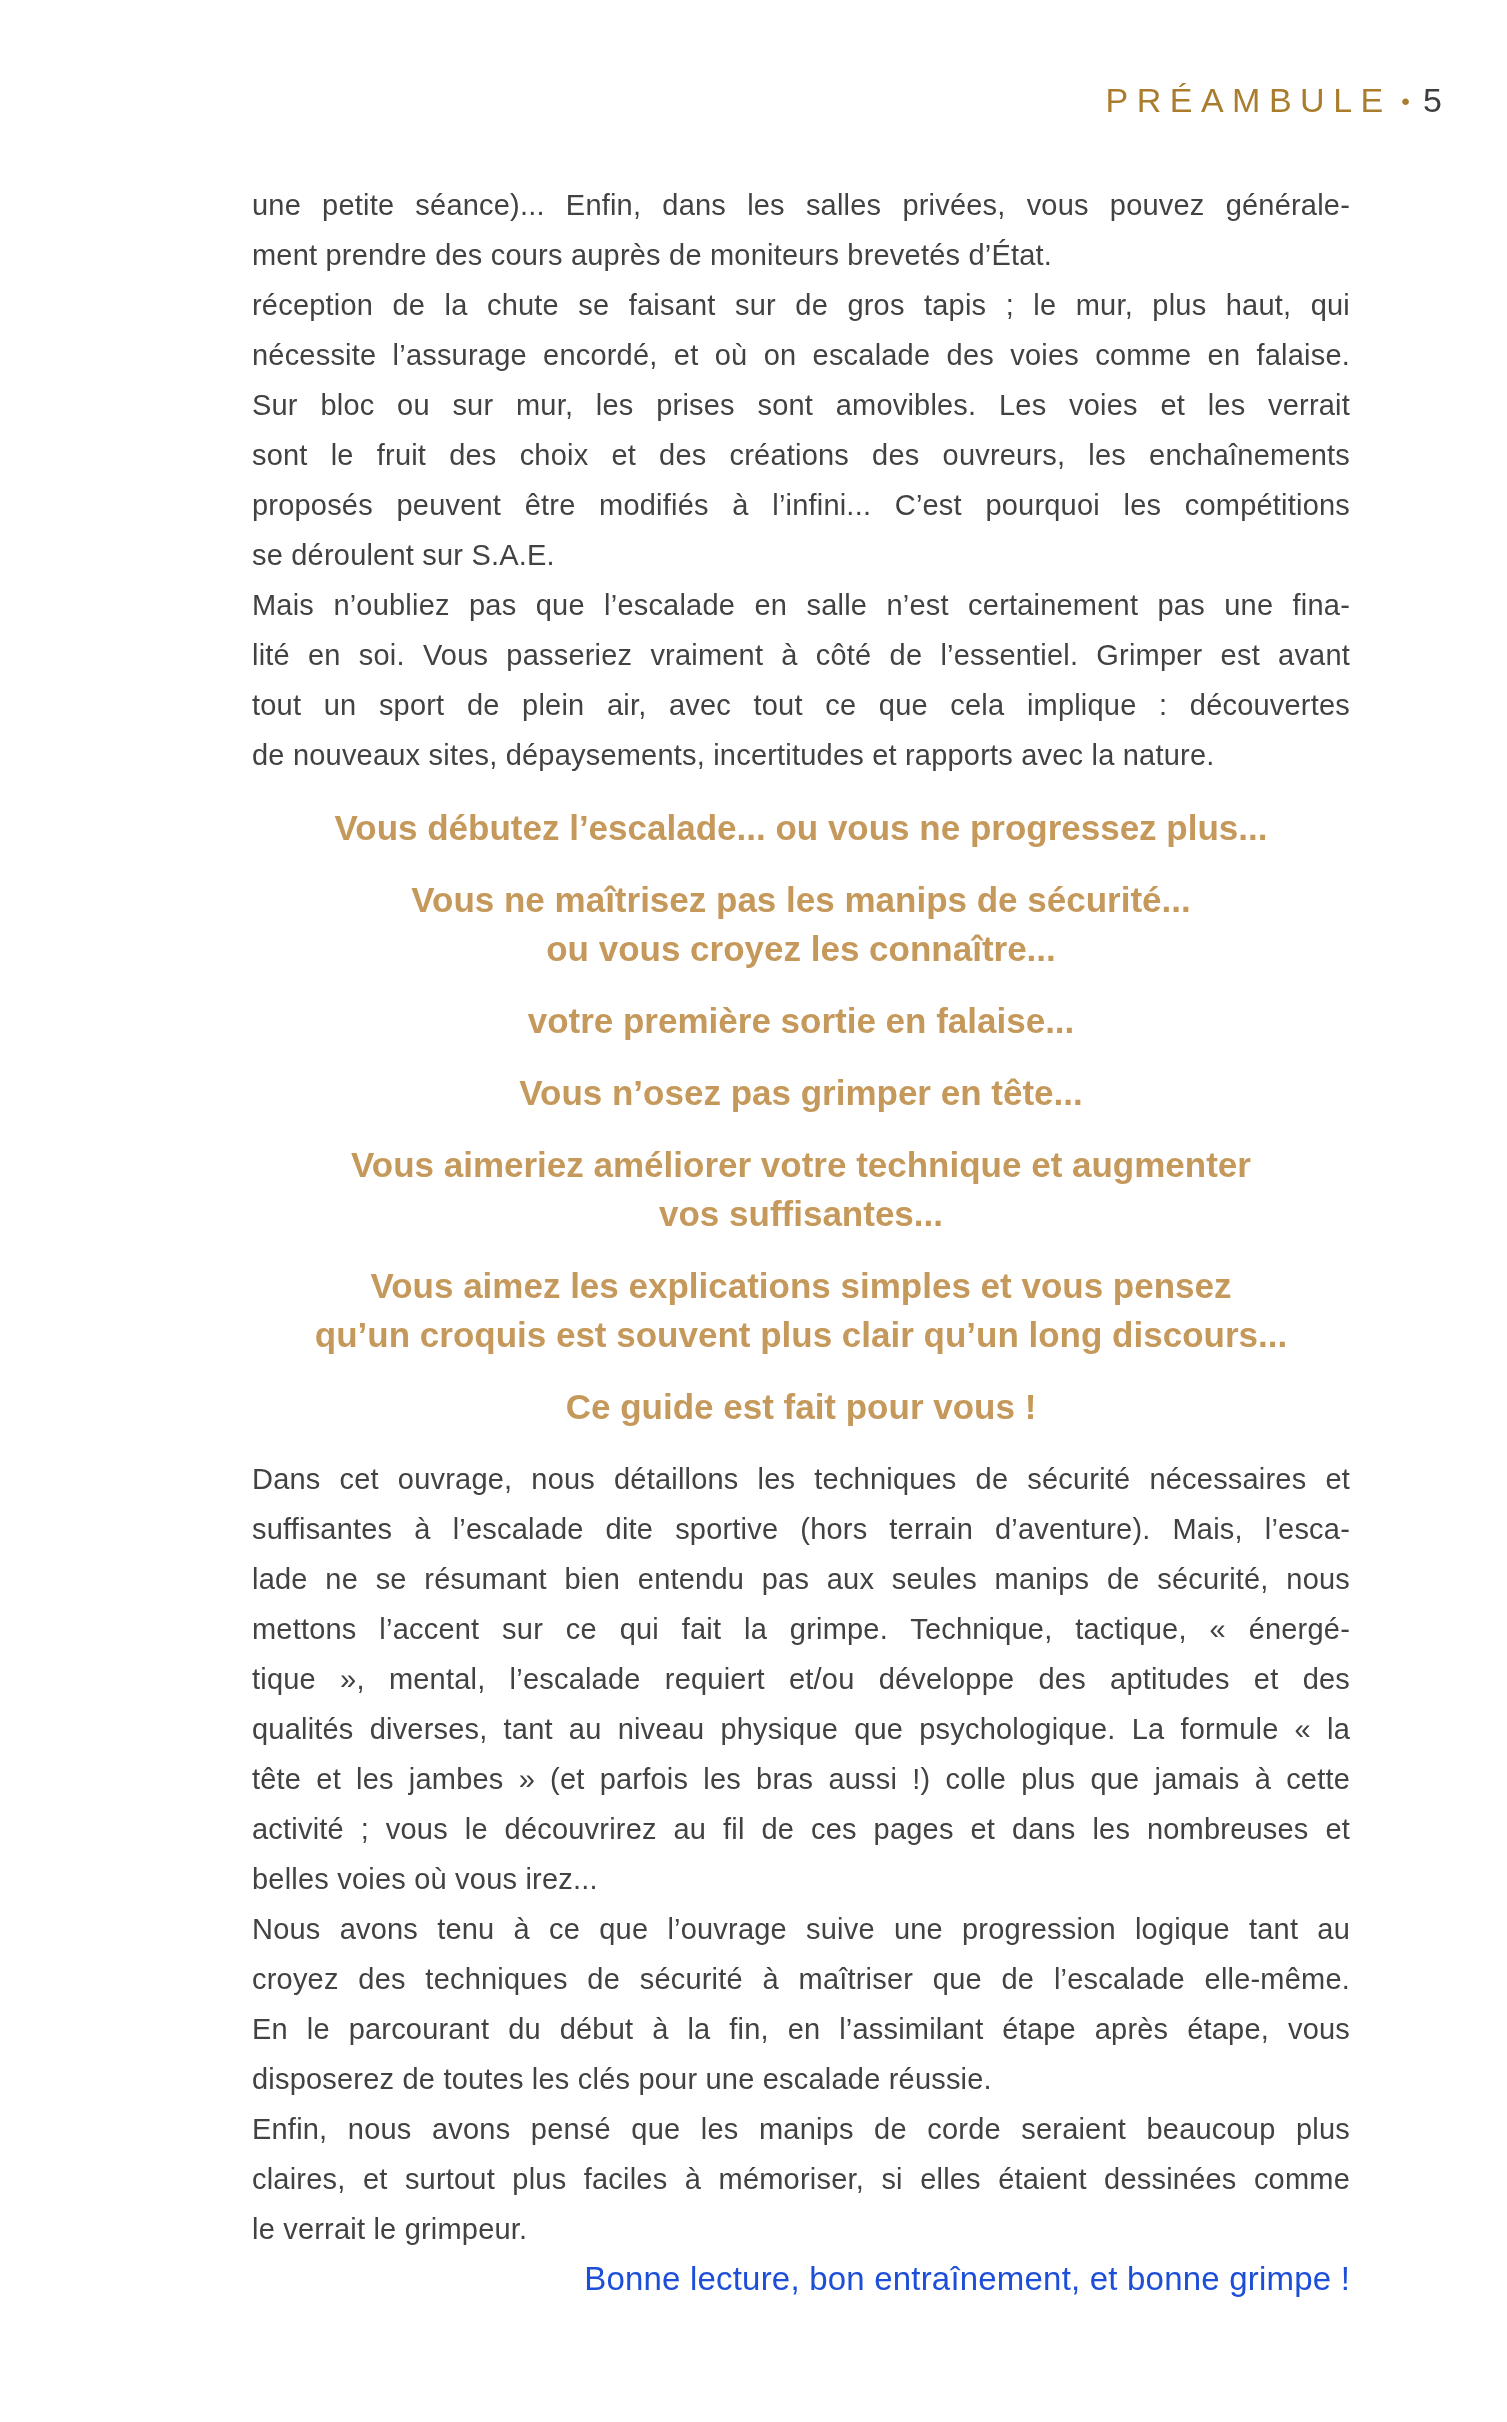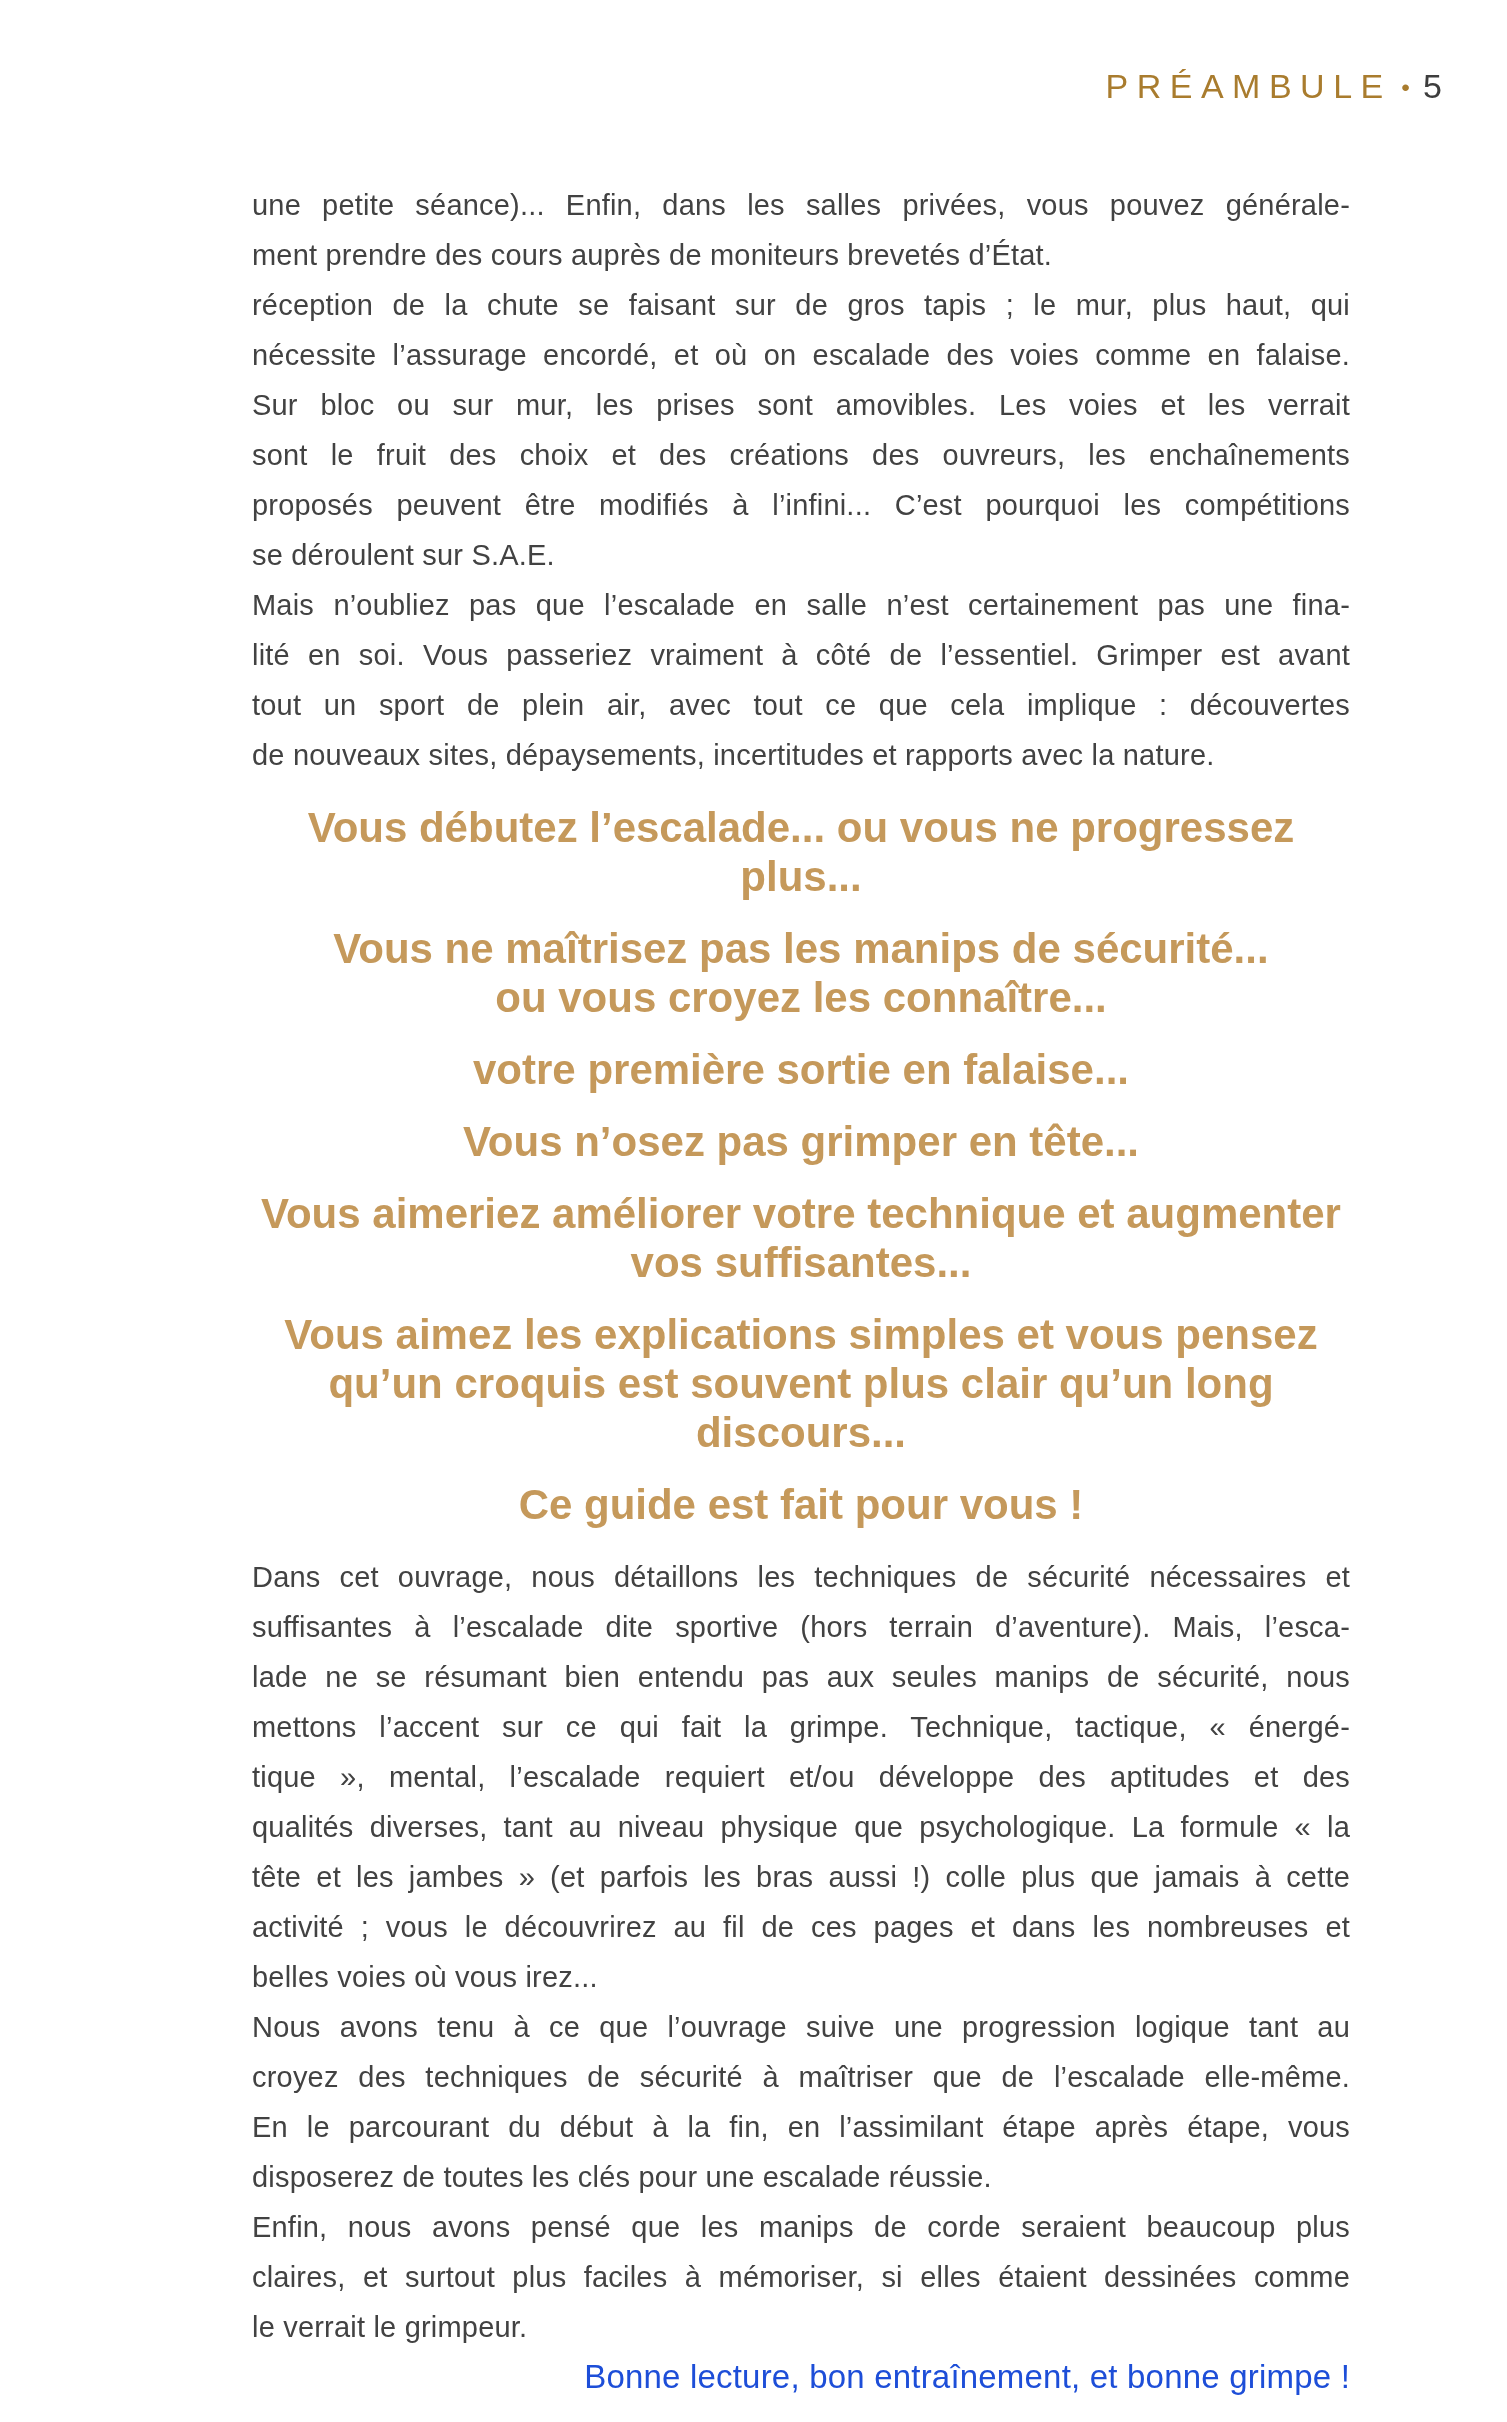--- a/index.html
+++ b/index.html
@@ -12,21 +12,21 @@
     width: 1508px;
     height: 2423px;
     background: #ffffff;
     overflow: hidden;
     font-family: "Liberation Sans", sans-serif;
     color: #424242;
   }
   
   #running-header {
     position: absolute;
-    top: 67px;
+    top: 81px;
     right: 66px;
     display: flex;
     align-items: center;
     font-size: 34px;
     font-weight: 400;
   }
   #running-header .section-title {
     color: #a97c2e;
     letter-spacing: 8.5px;
     font-weight: 300;
@@ -60,21 +60,21 @@
     text-align-last: justify;
   }
   .para .line:last-child {
     text-align-last: left;
   }
   #highlight-block {
     margin: 21px 0;
     color: #c5995b;
   }
   .stanza {
-    font-size: 42px;
+    font-size: 35px;
     line-height: 49px;
     font-weight: 700;
     margin: 23px 0;
   }
   .stanza .line {
     text-align: center;
   }
   .closing {
     font-size: 33px;
     line-height: 50px;

